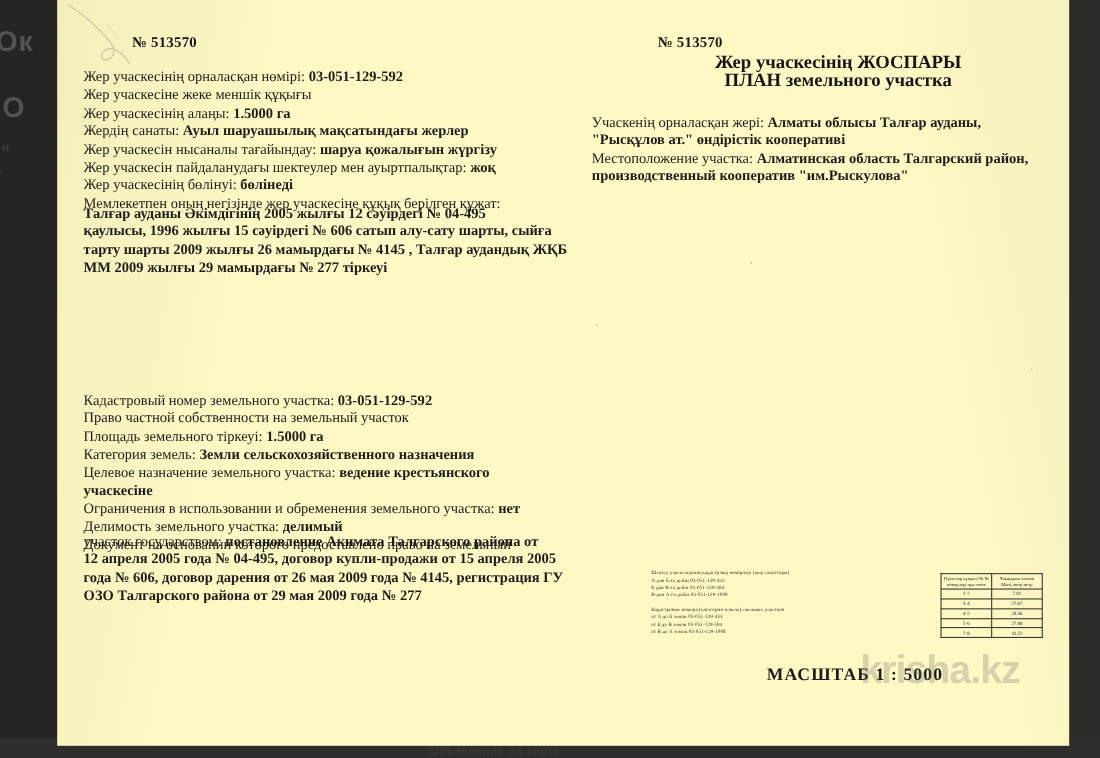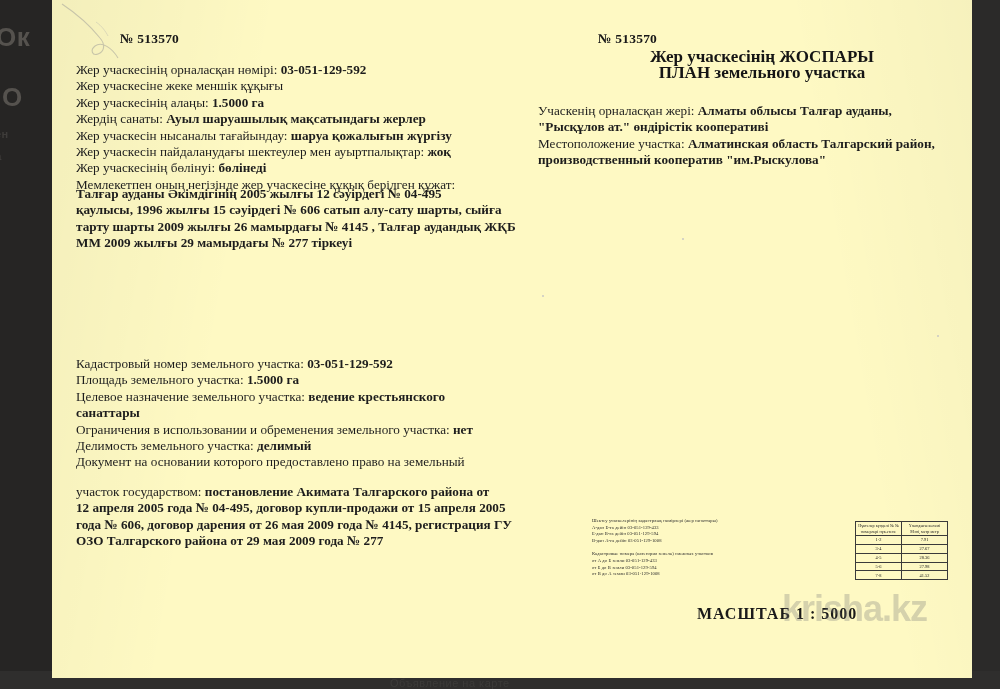--- a/index.html
+++ b/index.html
@@ -184,23 +184,25 @@
 
       <div id="kz-bold" style="position:absolute; left:8px; top:186px; width:460px;">
           <div class="line bold">Талғар ауданы Әкімдігінің 2005 жылғы 12 сәуірдегі № 04-495</div>
           <div class="line bold">қаулысы, 1996 жылғы 15 сәуірдегі № 606 сатып алу-сату шарты, сыйға</div>
           <div class="line bold">тарту шарты 2009 жылғы 26 мамырдағы № 4145 , Талғар аудандық ЖҚБ</div>
           <div class="line bold">ММ 2009 жылғы 29 мамырдағы № 277 тіркеуі</div>
         </div>
 
       <div id="ru-lines" style="position:absolute; left:8px; top:356px; width:460px;">
           <div class="line"><span>Кадастровый номер земельного участка:</span><b> 03-051-129-592</b></div>
-          <div class="line"><span>Площадь земельного участка:</span><b> 1.5000 га</b></div>
+          <div class="line"><span>Право частной собственности на земельный участок</span></div>
+          <div class="line"><span>Площадь земельного тіркеуі:</span><b> 1.5000 га</b></div>
+          <div class="line"><span>Категория земель:</span><b> Земли сельскохозяйственного назначения</b></div>
           <div class="line"><span>Целевое назначение земельного участка:</span><b> ведение крестьянского</b></div>
-          <div class="line bold">санаттары</div>
+          <div class="line bold">учаскесіне</div>
           <div class="line"><span>Ограничения в использовании и обременения земельного участка:</span><b> нет</b></div>
           <div class="line"><span>Делимость земельного участка:</span><b> делимый</b></div>
           <div class="line"><span>Документ на основании которого предоставлено право на земельный</span></div>
         </div>
 
       <div id="ru-basis" style="position:absolute; left:8px; top:484px; width:468px;">
           <div class="line"><span>участок государством: </span><b>постановление Акимата Талгарского района от</b></div>
           <div class="line"><b>12 апреля 2005 года № 04-495, договор купли-продажи от 15 апреля 2005</b></div>
           <div class="line"><b>года № 606, договор дарения от 26 мая 2009 года № 4145, регистрация ГУ</b></div>
           <div class="line"><b>ОЗО Талгарского района от 29 мая 2009 года № 277</b></div>

